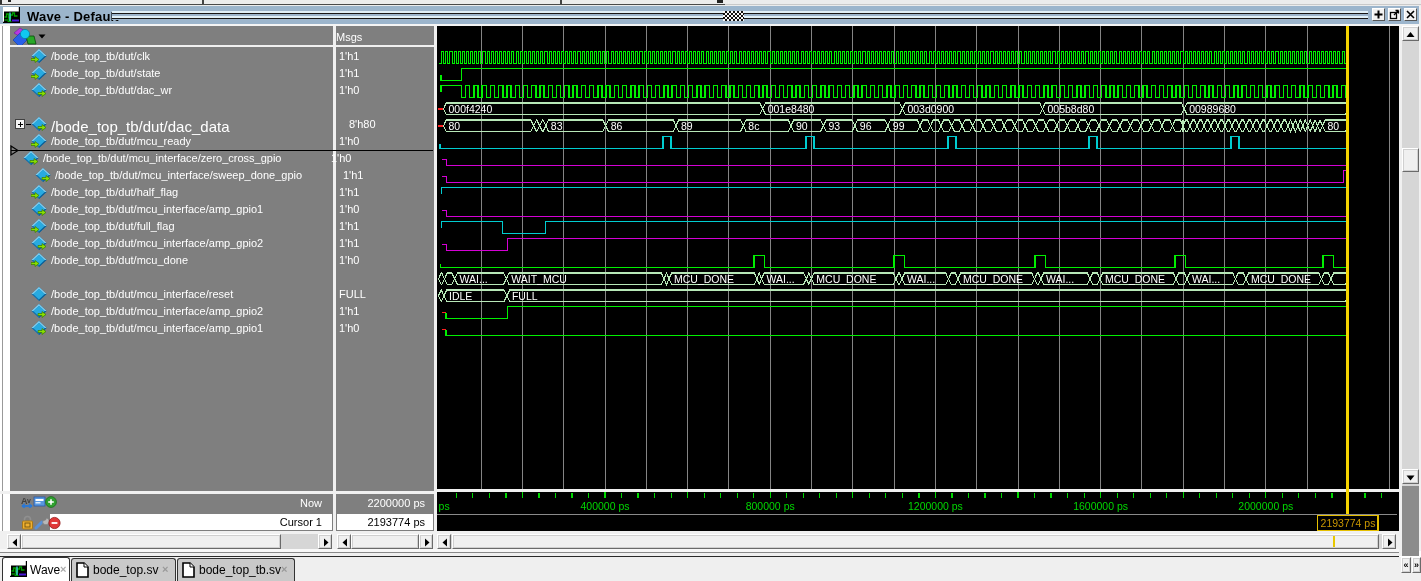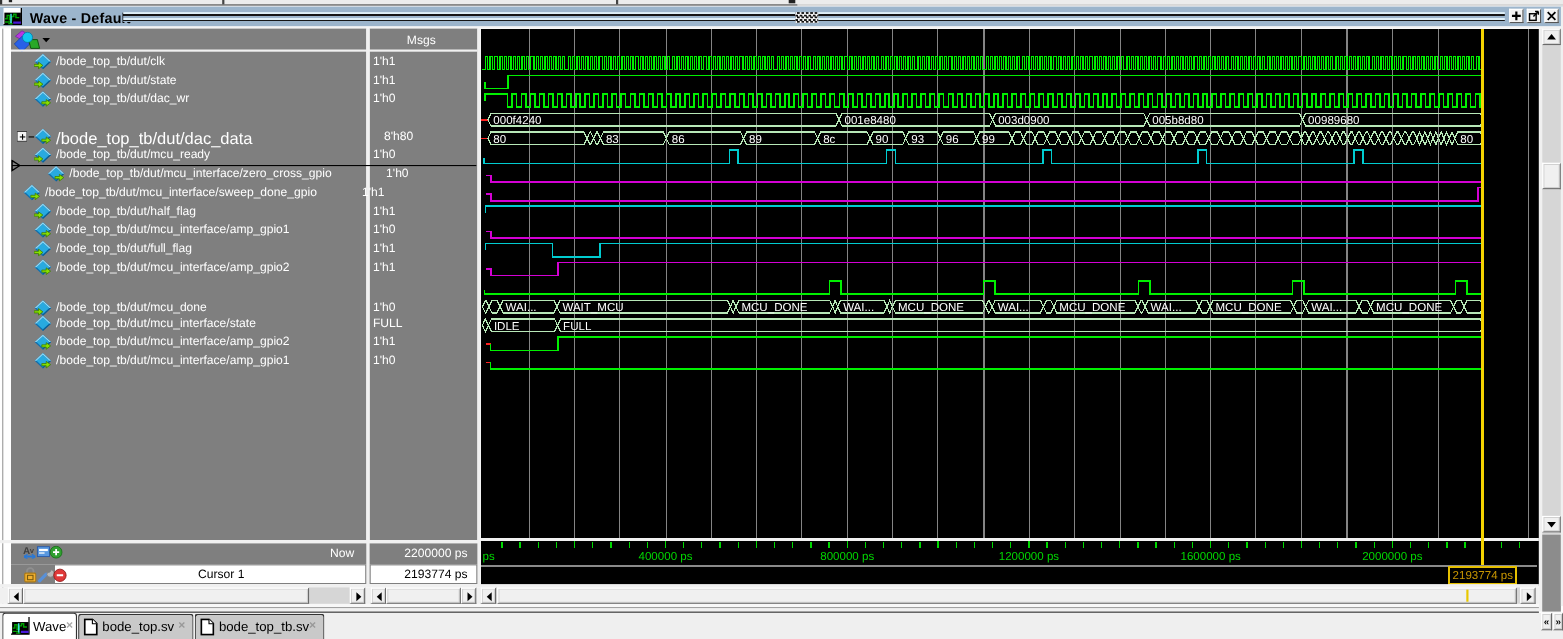--- a/index.html
+++ b/index.html
@@ -60,21 +60,21 @@
 
 <div class="abs" style="left:12px;top:27px;width:26px;height:20px"><svg width="26" height="20" viewBox="0 0 26 20">
         <polygon points="2,6 8,1 13,4 7,9" fill="#b838e0" stroke="#7018a0" stroke-width="0.6"></polygon>
         <polygon points="8,6 15,13 8,20 1,13" fill="#2860e8" stroke="#1038a0" stroke-width="0.6"></polygon>
         <polygon points="14,9 22,9 24,17 16,17" fill="#28a828" stroke="#0a4a0a" stroke-width="0.8"></polygon>
         <circle cx="13" cy="7" r="4.6" fill="#10c8f0" stroke="#0878a0" stroke-width="0.7"></circle>
       </svg></div>
 <svg class="abs" width="8" height="5" style="left:38px;top:34px">
       <polygon points="0.5,0.5 7.5,0.5 4,4.5" fill="#000"></polygon>
     </svg>
-<div class="abs" style="left:336px;top:31px;width:94px;height:13px;font-size:11px;color:#fff;text-align:center">Msgs</div>
+<div class="abs" style="left:336px;top:31px;width:94px;height:13px;font-size:11px;color:#fff;text-align:left">Msgs</div>
 <div class="abs" style="left:10px;top:45px;width:424px;height:2px;background:#f0f0f0"></div>
 
 <div style="position:absolute;left:10px;top:48px;width:424px;height:17px;">
       <div style="position:absolute;left:21px;top:0;width:16px;height:15px">
         <svg width="16" height="15" viewBox="0 0 16 15" style="position:absolute;left:0;top:1px">
           <polygon points="8,0 15.5,7 8,14 0.5,7" fill="#0f6fae"></polygon>
           <polygon points="8,0 15.5,7 8,14" fill="#0c5d94"></polygon>
           <polygon points="8,1.6 13.8,7 8,12.4 2.2,7" fill="#28aae0"></polygon>
           <polygon points="8,0 15.5,7 13.8,7 8,1.6 2.2,7 0.5,7" fill="#8fd8f4"></polygon>
           <polygon points="0,9.5 4,9.5 4,7.5 8,10.5 4,13.5 4,11.5 0,11.5" fill="#88e000" stroke="#3a7a00" stroke-width="0.7"></polygon>
@@ -132,34 +132,34 @@
           <polygon points="8,0 15.5,7 8,14 0.5,7" fill="#0f6fae"></polygon>
           <polygon points="8,0 15.5,7 8,14" fill="#0c5d94"></polygon>
           <polygon points="8,1.6 13.8,7 8,12.4 2.2,7" fill="#28aae0"></polygon>
           <polygon points="8,0 15.5,7 13.8,7 8,1.6 2.2,7 0.5,7" fill="#8fd8f4"></polygon>
           <polygon points="0,9.5 4,9.5 4,7.5 8,10.5 4,13.5 4,11.5 0,11.5" fill="#88e000" stroke="#3a7a00" stroke-width="0.7"></polygon>
         </svg>
       </div>
       <div style="position:absolute;left:41px;top:1.5px;font-size:11px;color:#fff;white-space:nowrap">/bode_top_tb/dut/mcu_ready</div>
       <div style="position:absolute;left:329px;top:1.5px;font-size:11px;color:#fff;white-space:nowrap">1'h0</div>
     </div>
-    <div style="position:absolute;left:22px;top:150px;width:483px;height:17px;">
+    <div style="position:absolute;left:2px;top:150px;width:483px;height:17px;">
       <div style="position:absolute;left:21px;top:0;width:16px;height:15px">
         <svg width="16" height="15" viewBox="0 0 16 15" style="position:absolute;left:0;top:1px">
           <polygon points="8,0 15.5,7 8,14 0.5,7" fill="#0f6fae"></polygon>
           <polygon points="8,0 15.5,7 8,14" fill="#0c5d94"></polygon>
           <polygon points="8,1.6 13.8,7 8,12.4 2.2,7" fill="#28aae0"></polygon>
           <polygon points="8,0 15.5,7 13.8,7 8,1.6 2.2,7 0.5,7" fill="#8fd8f4"></polygon>
           <polygon points="7,9.5 11,9.5 11,7.5 15,10.5 11,13.5 11,11.5 7,11.5" fill="#88e000" stroke="#3a7a00" stroke-width="0.7"></polygon>
         </svg>
       </div>
       <div style="position:absolute;left:41px;top:1.5px;font-size:11px;color:#fff;white-space:nowrap">/bode_top_tb/dut/mcu_interface/zero_cross_gpio</div>
       <div style="position:absolute;left:329px;top:1.5px;font-size:11px;color:#fff;white-space:nowrap">1'h0</div>
     </div>
-    <div style="position:absolute;left:0;top:167px;width:388px;height:17px;">
+    <div style="position:absolute;left:14px;top:167px;width:388px;height:17px;">
       <div style="position:absolute;left:21px;top:0;width:16px;height:15px">
         <svg width="16" height="15" viewBox="0 0 16 15" style="position:absolute;left:0;top:1px">
           <polygon points="8,0 15.5,7 8,14 0.5,7" fill="#0f6fae"></polygon>
           <polygon points="8,0 15.5,7 8,14" fill="#0c5d94"></polygon>
           <polygon points="8,1.6 13.8,7 8,12.4 2.2,7" fill="#28aae0"></polygon>
           <polygon points="8,0 15.5,7 13.8,7 8,1.6 2.2,7 0.5,7" fill="#8fd8f4"></polygon>
           <polygon points="7,9.5 11,9.5 11,7.5 15,10.5 11,13.5 11,11.5 7,11.5" fill="#88e000" stroke="#3a7a00" stroke-width="0.7"></polygon>
         </svg>
       </div>
       <div style="position:absolute;left:41px;top:1.5px;font-size:11px;color:#fff;white-space:nowrap">/bode_top_tb/dut/mcu_interface/sweep_done_gpio</div>
@@ -210,21 +210,21 @@
           <polygon points="8,0 15.5,7 8,14 0.5,7" fill="#0f6fae"></polygon>
           <polygon points="8,0 15.5,7 8,14" fill="#0c5d94"></polygon>
           <polygon points="8,1.6 13.8,7 8,12.4 2.2,7" fill="#28aae0"></polygon>
           <polygon points="8,0 15.5,7 13.8,7 8,1.6 2.2,7 0.5,7" fill="#8fd8f4"></polygon>
           <polygon points="7,9.5 11,9.5 11,7.5 15,10.5 11,13.5 11,11.5 7,11.5" fill="#88e000" stroke="#3a7a00" stroke-width="0.7"></polygon>
         </svg>
       </div>
       <div style="position:absolute;left:41px;top:1.5px;font-size:11px;color:#fff;white-space:nowrap">/bode_top_tb/dut/mcu_interface/amp_gpio2</div>
       <div style="position:absolute;left:329px;top:1.5px;font-size:11px;color:#fff;white-space:nowrap">1'h1</div>
     </div>
-    <div style="position:absolute;left:10px;top:252px;width:424px;height:17px;margin-top:20px;">
+    <div style="position:absolute;left:10px;top:252px;width:424px;height:17px;">
       <div style="position:absolute;left:21px;top:0;width:16px;height:15px">
         <svg width="16" height="15" viewBox="0 0 16 15" style="position:absolute;left:0;top:1px">
           <polygon points="8,0 15.5,7 8,14 0.5,7" fill="#0f6fae"></polygon>
           <polygon points="8,0 15.5,7 8,14" fill="#0c5d94"></polygon>
           <polygon points="8,1.6 13.8,7 8,12.4 2.2,7" fill="#28aae0"></polygon>
           <polygon points="8,0 15.5,7 13.8,7 8,1.6 2.2,7 0.5,7" fill="#8fd8f4"></polygon>
           <polygon points="0,9.5 4,9.5 4,7.5 8,10.5 4,13.5 4,11.5 0,11.5" fill="#88e000" stroke="#3a7a00" stroke-width="0.7"></polygon>
         </svg>
       </div>
       <div style="position:absolute;left:41px;top:1.5px;font-size:11px;color:#fff;white-space:nowrap">/bode_top_tb/dut/mcu_done</div>
@@ -232,21 +232,21 @@
     </div>
     <div style="position:absolute;left:10px;top:286px;width:424px;height:17px;">
       <div style="position:absolute;left:21px;top:0;width:16px;height:15px">
         <svg width="16" height="15" viewBox="0 0 16 15" style="position:absolute;left:0;top:1px">
           <polygon points="8,0 15.5,7 8,14 0.5,7" fill="#0f6fae"></polygon>
           <polygon points="8,0 15.5,7 8,14" fill="#0c5d94"></polygon>
           <polygon points="8,1.6 13.8,7 8,12.4 2.2,7" fill="#28aae0"></polygon>
           <polygon points="8,0 15.5,7 13.8,7 8,1.6 2.2,7 0.5,7" fill="#8fd8f4"></polygon>
         </svg>
       </div>
-      <div style="position:absolute;left:41px;top:1.5px;font-size:11px;color:#fff;white-space:nowrap">/bode_top_tb/dut/mcu_interface/state</div>
+      <div style="position:absolute;left:41px;top:1.5px;font-size:11px;color:#fff;white-space:nowrap">/bode_top_tb/dut/mcu_interface/reset</div>
       <div style="position:absolute;left:329px;top:1.5px;font-size:11px;color:#fff;white-space:nowrap">FULL</div>
     </div>
     <div style="position:absolute;left:10px;top:303px;width:424px;height:17px;">
       <div style="position:absolute;left:21px;top:0;width:16px;height:15px">
         <svg width="16" height="15" viewBox="0 0 16 15" style="position:absolute;left:0;top:1px">
           <polygon points="8,0 15.5,7 8,14 0.5,7" fill="#0f6fae"></polygon>
           <polygon points="8,0 15.5,7 8,14" fill="#0c5d94"></polygon>
           <polygon points="8,1.6 13.8,7 8,12.4 2.2,7" fill="#28aae0"></polygon>
           <polygon points="8,0 15.5,7 13.8,7 8,1.6 2.2,7 0.5,7" fill="#8fd8f4"></polygon>
           <polygon points="7,9.5 11,9.5 11,7.5 15,10.5 11,13.5 11,11.5 7,11.5" fill="#88e000" stroke="#3a7a00" stroke-width="0.7"></polygon>
@@ -468,21 +468,21 @@
         <rect x="1.5" y="6" width="10" height="8" rx="1" fill="#f0b030" stroke="#a87818" stroke-width="1"></rect>
         <rect x="4" y="8" width="5" height="4" fill="none" stroke="#7a5a10" stroke-width="1"></rect>
         <path d="M15 13l6-6" stroke="#5890d8" stroke-width="3" stroke-linecap="round"></path>
         <path d="M21.5 7a3.4 3.4 0 104-4l-1 2-2 .5z" fill="#b8b8b8" stroke="#808080" stroke-width="0.7"></path>
         <circle cx="33.5" cy="8" r="5.6" fill="#e03838" stroke="#901818" stroke-width="0.8"></circle>
         <path d="M30.6 8h5.8" stroke="#fff" stroke-width="1.8"></path>
       </svg>
     </div>
 <div class="abs" style="left:180px;top:497px;width:142px;height:13px;font-size:11px;color:#fff;text-align:right">Now</div>
 <div class="abs" style="left:300px;top:497px;width:125px;height:13px;font-size:11px;color:#fff;text-align:right">2200000 ps</div>
-<div class="abs" style="left:180px;top:516px;width:142px;height:13px;font-size:11px;color:#000;">Cursor 1</div>
+<div class="abs" style="left:180px;top:516px;width:142px;height:13px;font-size:11px;color:#000;text-align:right">Cursor 1</div>
 <div class="abs" style="left:300px;top:516px;width:125px;height:13px;font-size:11px;color:#000;text-align:right">2193774 ps</div>
 
 <div class="abs" style="left:0;top:531px;width:1399px;height:3px;background:#f0f0f0"></div>
 <div class="abs" style="left:0;top:534px;width:1399px;height:15px;background:#f0f0f0"></div>
 <div style="position:absolute;left:7px;top:534px;width:325px;height:15px;background:#d6d6d6">
       <div class="sbtn" style="left:0;top:0;width:14px;height:15px"><svg width="14" height="15">
           <polygon points="9,3.5 4.5,7.5 9,11.5" fill="#000"></polygon>
         </svg></div>
       <div class="sbtn" style="left:311px;top:0;width:14px;height:15px"><svg width="14" height="15">
           <polygon points="5,3.5 9.5,7.5 5,11.5" fill="#000"></polygon>

